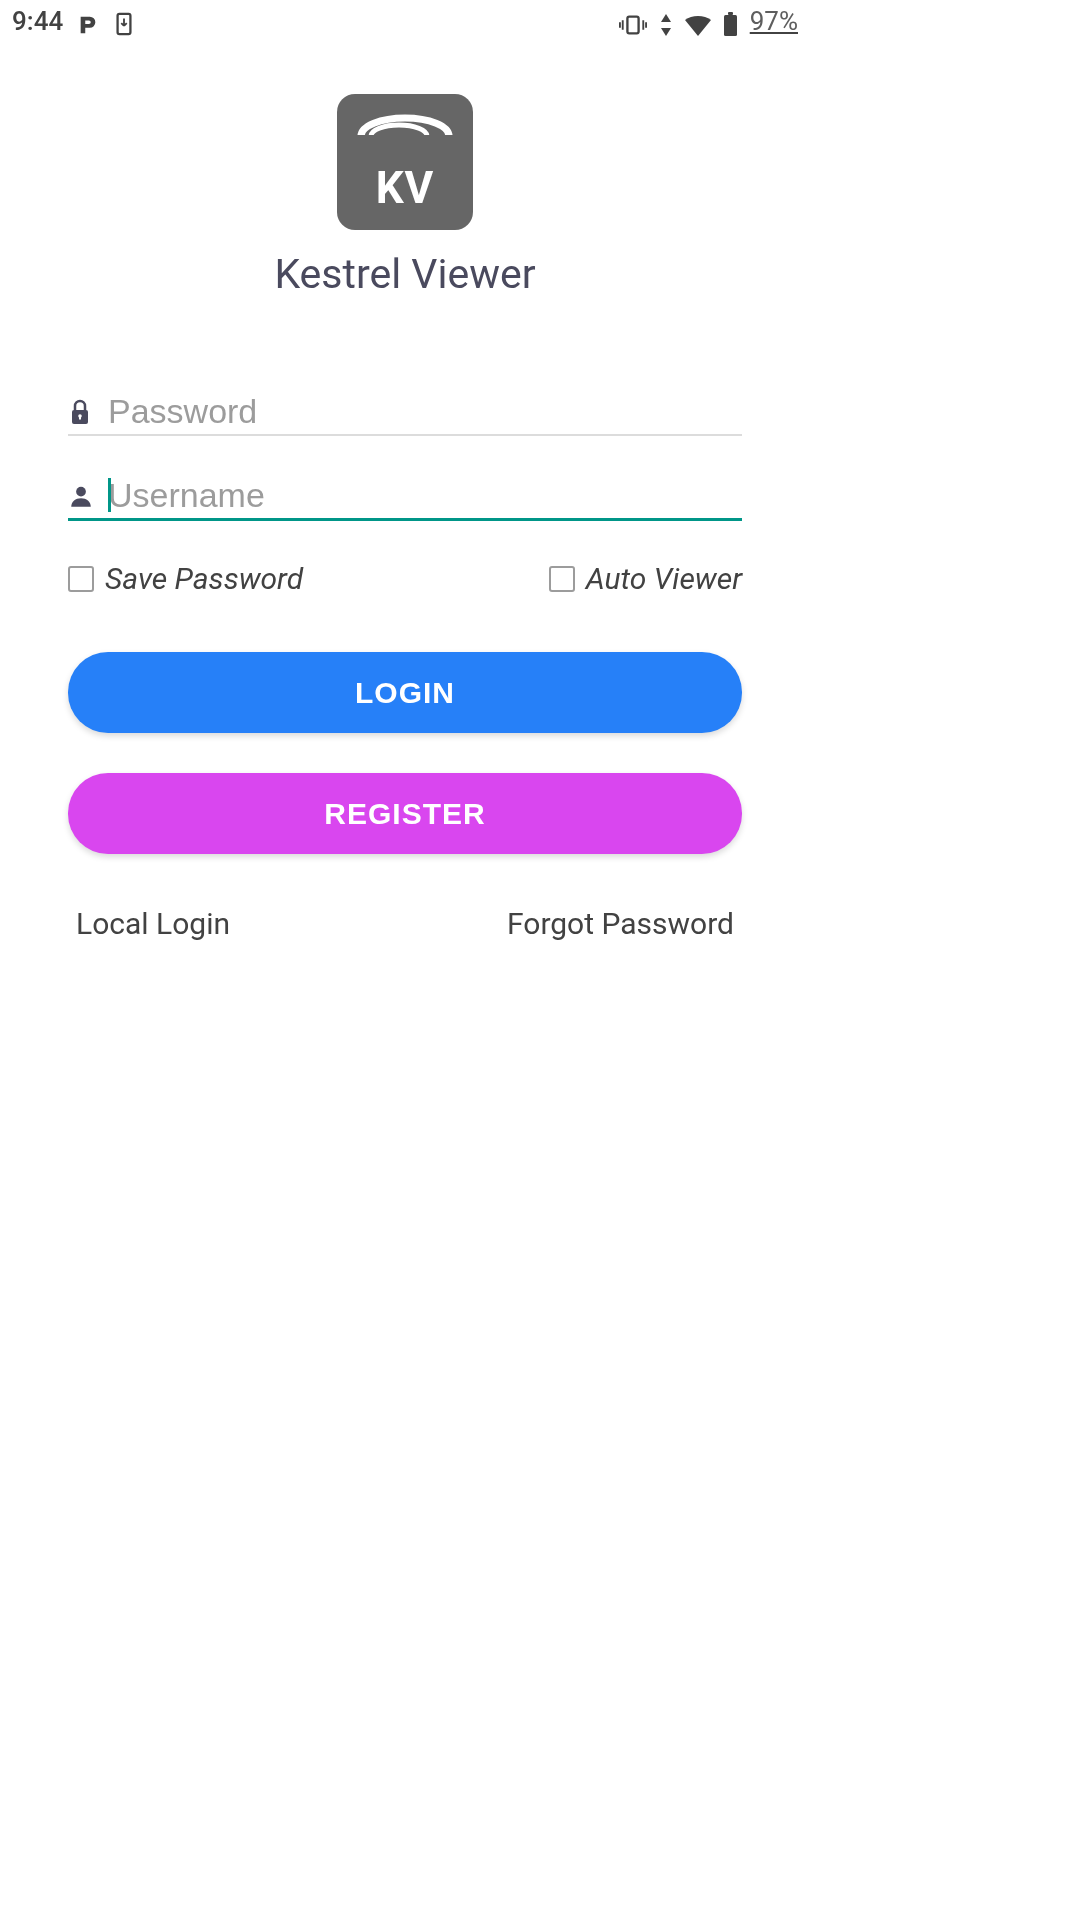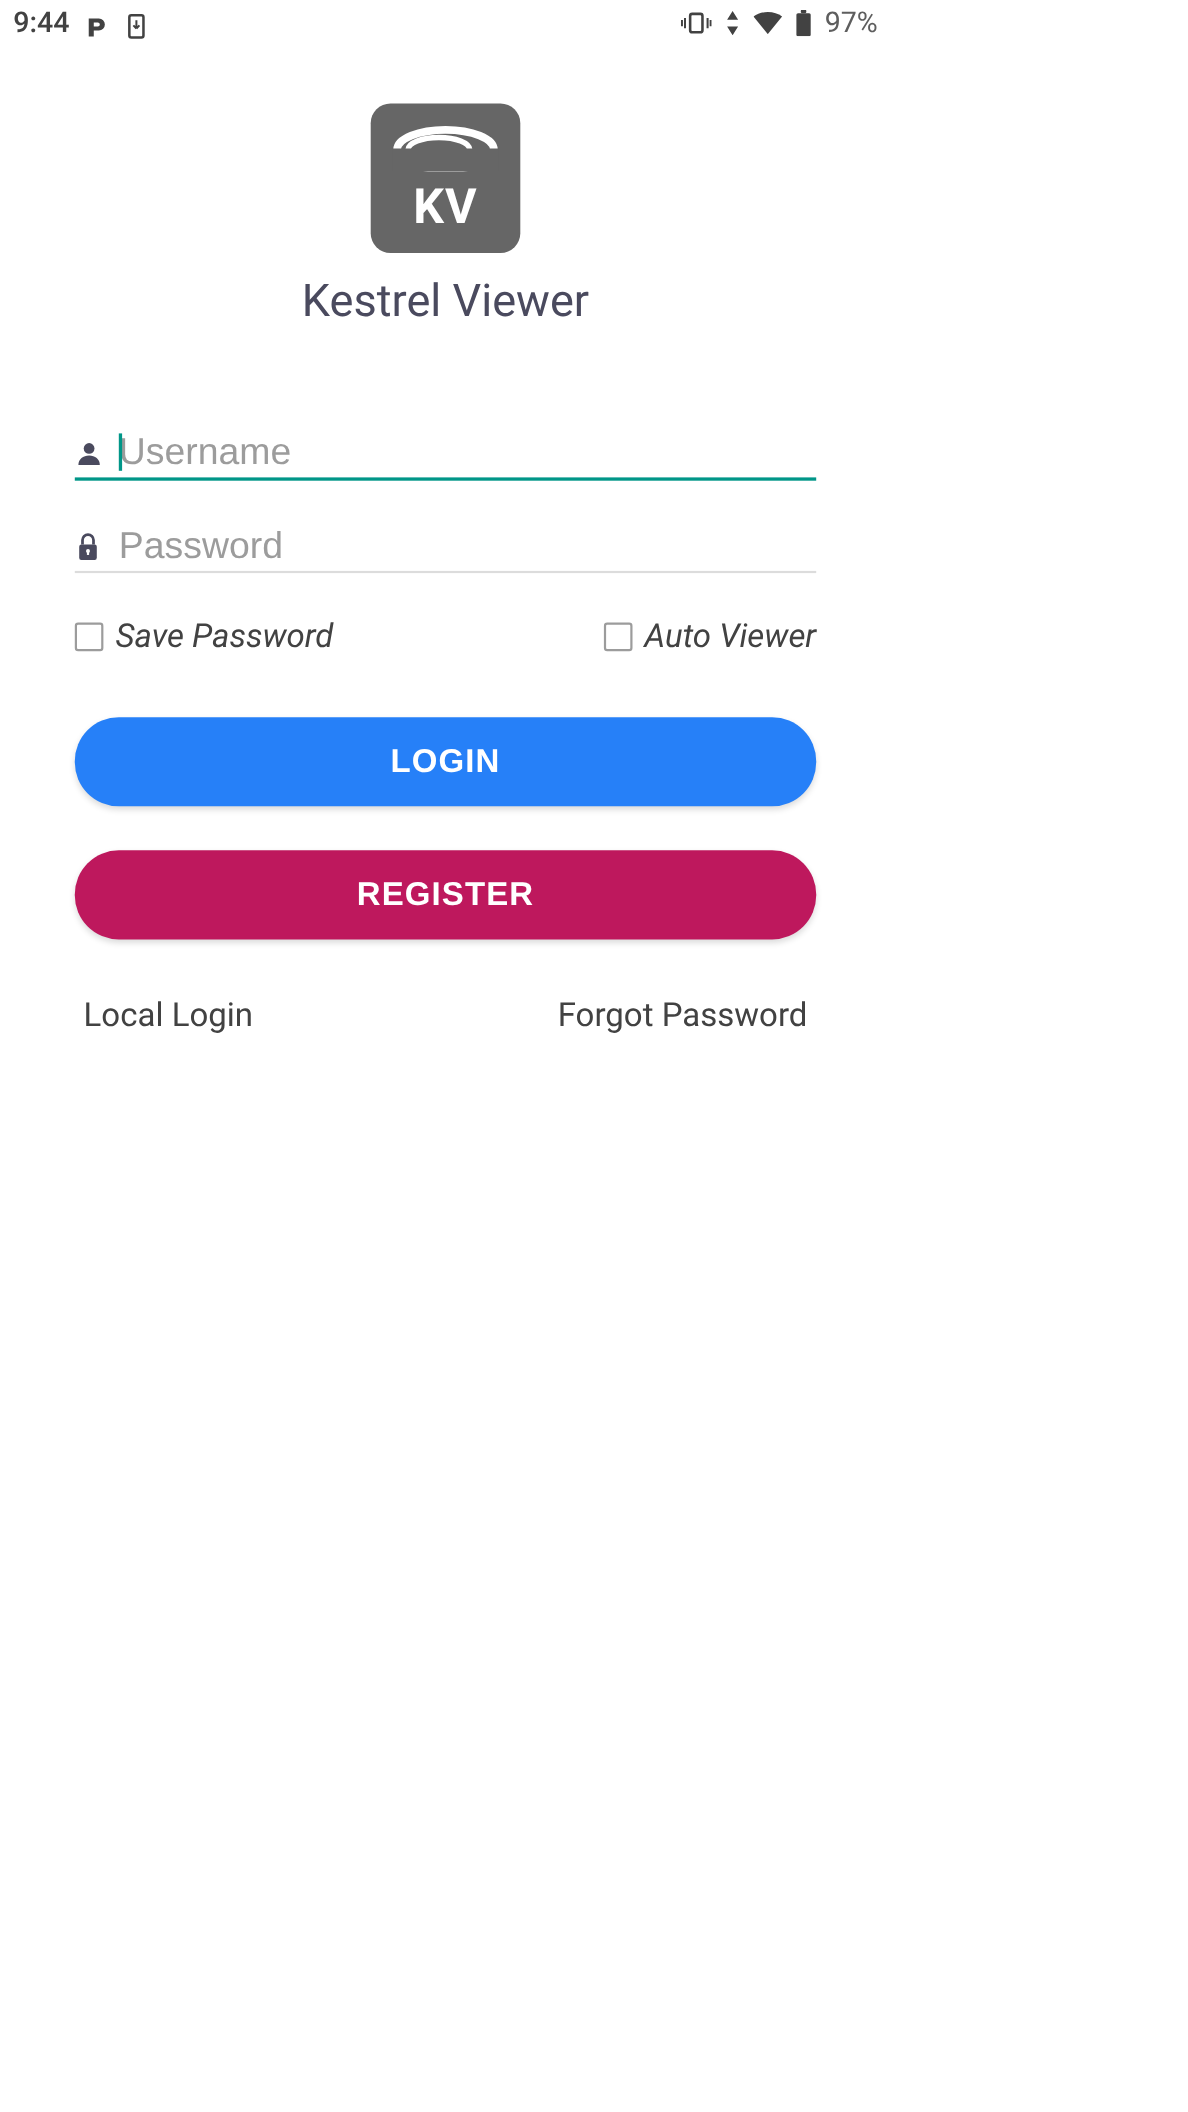--- a/index.html
+++ b/index.html
@@ -24,22 +24,23 @@
       padding: 0 12px;
       color: #424242;
     }
     .status-left {
       display: flex;
       align-items: flex-end;
       gap: 14px;
     }
     .status-right {
       display: flex;
-      align-items: center;
+      align-items: flex-end;
       gap: 12px;
+      text-decoration: underline;
     }
     .status-time {
       font-size: 26px;
       font-weight: 500;
       color: #424242;
     }
     .status-battery-pct {
       font-size: 26px;
       color: #5e5e5e;
     }
@@ -152,21 +153,21 @@
       letter-spacing: 1px;
       cursor: pointer;
       margin-bottom: 40px;
       box-shadow: 0 3px 6px rgba(0,0,0,0.15);
     }
     .btn-primary {
       background: #2680f8;
       color: #ffffff;
     }
     .btn-secondary {
-      background: #be185d;
+      background: #d946ef;
       color: #ffffff;
     }
     .links-row {
       display: flex;
       justify-content: space-between;
       margin-top: 12px;
       padding: 0 8px;
     }
     .link-text {
       font-size: 30px;
@@ -227,43 +228,43 @@
           <ellipse cx="42" cy="26" rx="28" ry="11" fill="none" stroke="#ffffff" stroke-width="5"></ellipse>
           <rect x="0" y="25" width="96" height="21" fill="#666666"></rect>
         </svg>
       </span>
       <div class="logo-text">KV</div>
     </div>
     <div class="app-title">Kestrel Viewer</div>
   </div>
 
   <div class="form-section">
-    <div class="input-row active">
-      <span class="input-icon">
-        <svg width="26" height="26" viewBox="0 0 24 24" fill="#4a4a5e">
-            <circle cx="12" cy="8" r="4.5"></circle>
-            <path d="M3 22c0-5 4-8 9-8s9 3 9 8H3z"></path>
-          </svg>
-      </span>
-      <span class="cursor"></span>
-      <input class="input-field" type="text" placeholder="Username" style="">
-    </div>
-
     <div class="input-row">
       <span class="input-icon">
         <svg width="24" height="26" viewBox="0 0 24 26" fill="#4a4a5e">
             <rect x="4" y="11" width="16" height="14" rx="2"></rect>
             <path d="M7 11V7a5 5 0 0 1 10 0v4" fill="none" stroke="#4a4a5e" stroke-width="2.5"></path>
             <circle cx="12" cy="17" r="1.8" fill="#ffffff"></circle>
             <rect x="11" y="17" width="2" height="3.5" fill="#ffffff"></rect>
           </svg>
       </span>
       <input class="input-field" type="password" placeholder="Password" style="">
     </div>
 
+    <div class="input-row active">
+      <span class="input-icon">
+        <svg width="26" height="26" viewBox="0 0 24 24" fill="#4a4a5e">
+            <circle cx="12" cy="8" r="4.5"></circle>
+            <path d="M3 22c0-5 4-8 9-8s9 3 9 8H3z"></path>
+          </svg>
+      </span>
+      <span class="cursor"></span>
+      <input class="input-field" type="text" placeholder="Username" style="">
+    </div>
+
     <div class="checkbox-row">
       <div class="checkbox-item">
         <div class="checkbox-box"></div>
         <span class="checkbox-label">Save Password</span>
       </div>
       <div class="checkbox-item">
         <div class="checkbox-box"></div>
         <span class="checkbox-label">Auto Viewer</span>
       </div>
     </div>

